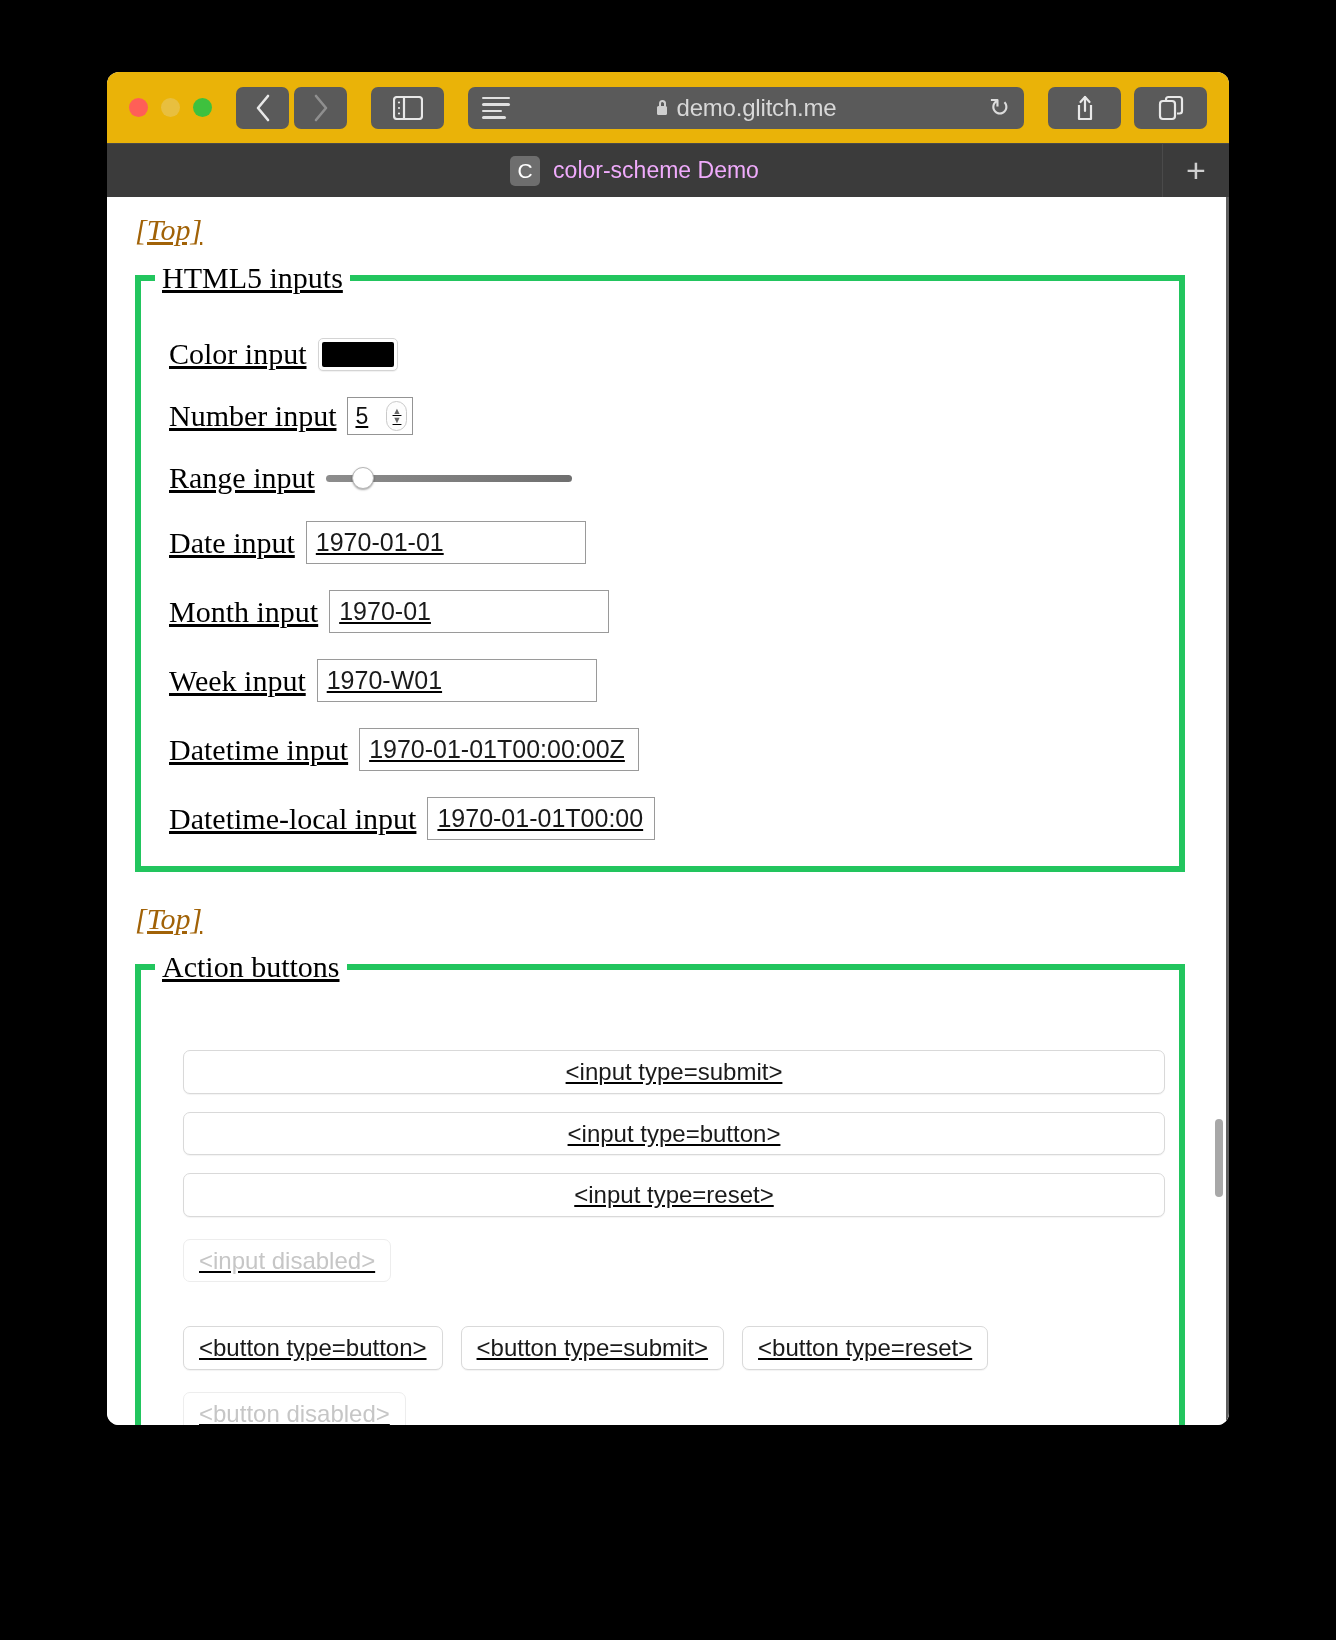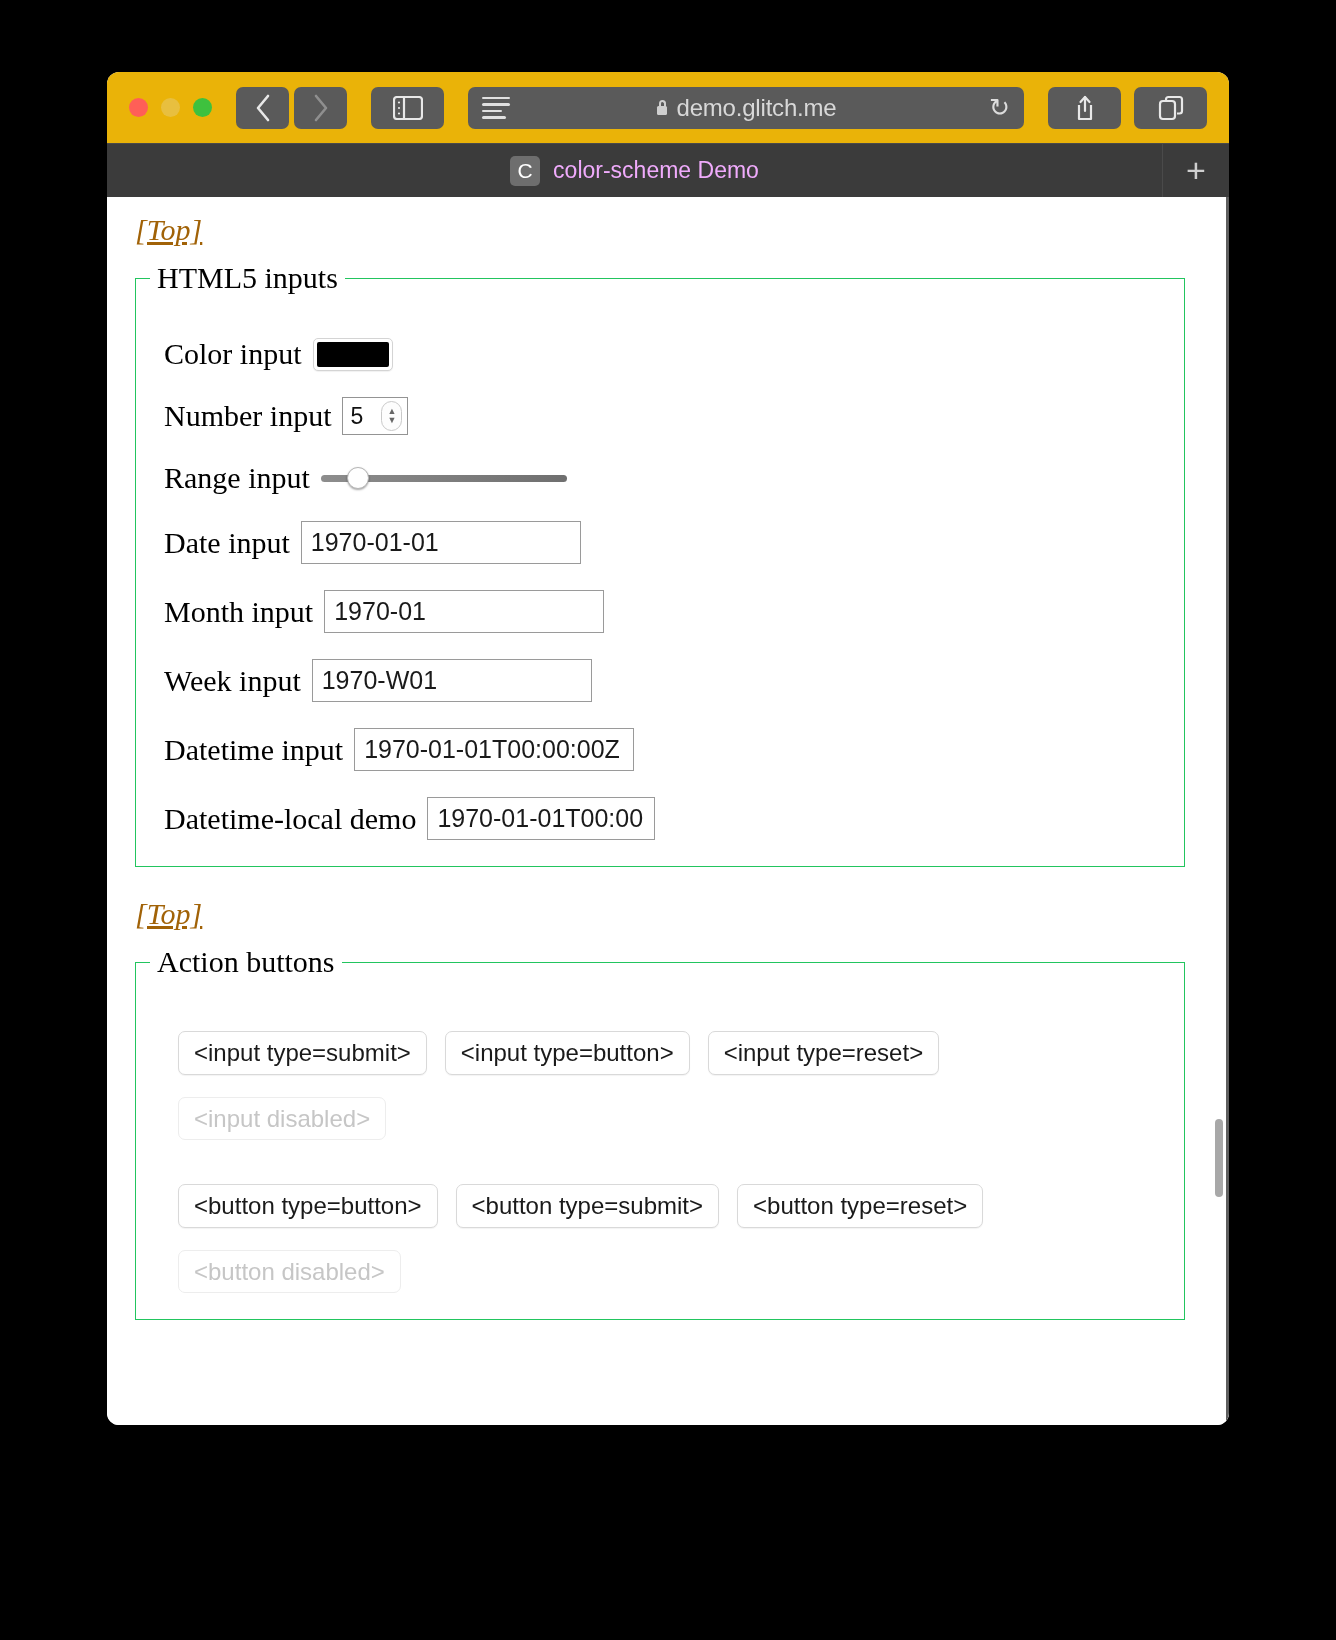--- a/index.html
+++ b/index.html
@@ -214,24 +214,25 @@
     text-decoration: underline;
     font-size: 30px;
     display: inline-block;
     margin: 6px 0 6px 14px;
     font-family: "Liberation Serif", serif;
     font-style: italic;
   }
   .toplink.second { margin-top: 30px; }
 
   fieldset.box {
-    border: 1px solid #22c55e;
+    border: 6px solid #22c55e;
     margin: 8px 14px 0 14px;
     padding: 18px 14px 26px 14px;
     box-sizing: border-box;
+    text-decoration: underline;
   }
   fieldset.box legend {
     font-size: 30px;
     padding: 0 7px;
     font-family: "Liberation Serif", serif;
     color: #000;
   }
   .field-row {
     display: flex;
     align-items: center;
@@ -341,21 +342,21 @@
   .w-week   { width: 280px; }
   .w-dtime  { width: 280px; }
   .w-dlocal { width: 228px; }
 
   .btn-row {
     display: flex;
     flex-wrap: wrap;
     gap: 18px;
     margin: 0 0 0 14px;
   }
-  .btn-row.first { margin-top: 34px; }
+  .btn-row.first { margin-top: 48px; flex-direction: column; }
   .btn-row.second { margin-top: 22px; }
   .btn-group { margin-left: 14px; }
 
   .uibtn {
     font-family: "Liberation Sans", sans-serif;
     font-size: 24px;
     color: #1a1a1a;
     background: #ffffff;
     border: 1px solid #d9d9d9;
     border-radius: 7px;
@@ -517,21 +518,21 @@
             <span class="field-label">Week input</span>
             <span class="text-input w-week">1970-W01</span>
           </div>
 
           <div class="field-row">
             <span class="field-label">Datetime input</span>
             <span class="text-input w-dtime">1970-01-01T00:00:00Z</span>
           </div>
 
           <div class="field-row">
-            <span class="field-label">Datetime-local demo</span>
+            <span class="field-label">Datetime-local input</span>
             <span class="text-input w-dlocal">1970-01-01T00:00</span>
           </div>
         </fieldset>
 
         <a class="toplink second" href="#">[Top]</a>
 
         <fieldset class="box">
           <legend>Action buttons</legend>
 
           <div class="btn-group">

